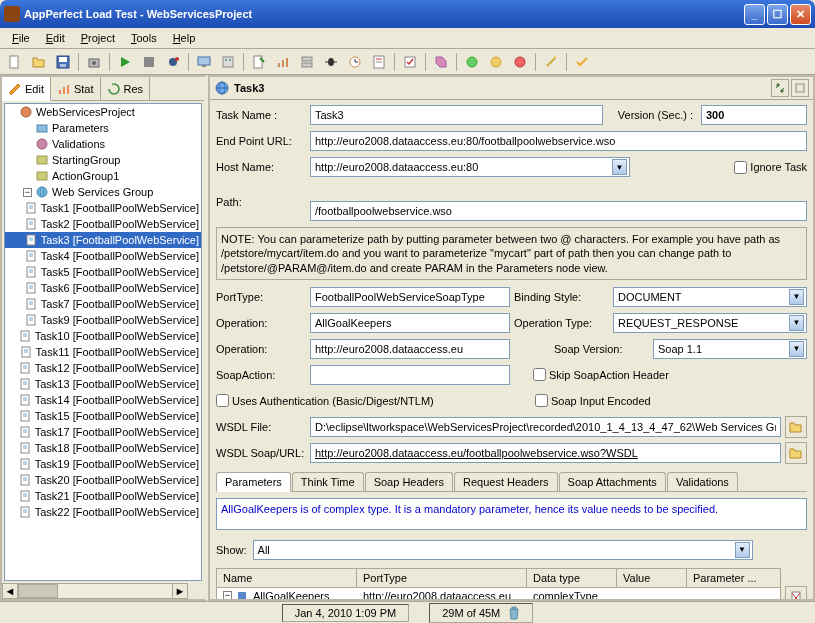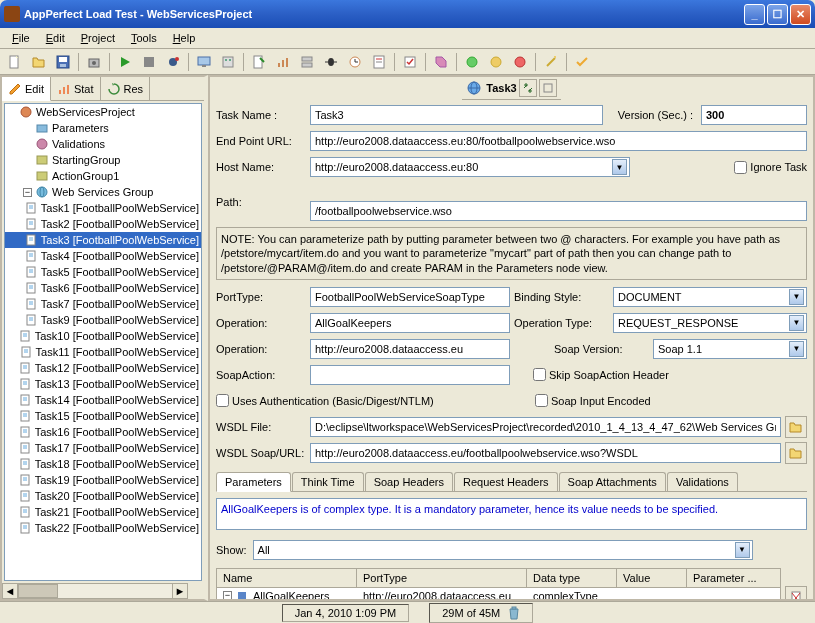--- a/index.html
+++ b/index.html
@@ -33,21 +33,21 @@
 
 .tree-container { flex: 1; background: #fff; overflow: auto; border: 1px solid #7f9db9; margin: 2px; position: relative; }
 .tree-item { padding: 1px 2px; white-space: nowrap; display: flex; align-items: center; cursor: pointer; }
 .tree-item.selected { background: #316ac5; color: white; }
 .tree-indent { display: inline-block; }
 .tree-toggle { width: 9px; height: 9px; border: 1px solid #808080; display: inline-flex; align-items: center; justify-content: center; font-size: 9px; line-height: 1; margin-right: 3px; background: #fff; color: #000; }
 .tree-icon { width: 14px; height: 14px; margin-right: 3px; flex-shrink: 0; }
 .tree-label { white-space: nowrap; }
 .tree-scroll-h { height: 16px; background: #ece9d8; display: flex; }
 
-.right-panel { flex: 1; background: #ece9d8; border: 2px solid #bfb8a8; display: flex; flex-direction: column; overflow: hidden; align-items: center; }
+.right-panel { flex: 1; background: #ece9d8; border: 2px solid #bfb8a8; display: flex; flex-direction: column; overflow: hidden; }
 .right-header { height: 24px; display: flex; align-items: center; padding: 2px 4px; border-bottom: 1px solid #aca899; }
 .right-header-icon { width: 16px; height: 16px; margin-right: 4px; }
 .right-header-title { font-weight: bold; flex: 1; }
 .right-header-btn { width: 18px; height: 18px; border: 1px solid #aca899; display: flex; align-items: center; justify-content: center; margin-left: 2px; cursor: pointer; background: #ece9d8; }
 
 .form-area { padding: 4px 6px; display: flex; flex-direction: column; gap: 4px; }
 .form-row { display: flex; align-items: center; gap: 4px; min-height: 22px; }
 .form-label { width: 90px; }
 .form-input { border: 1px solid #7f9db9; background: #fff; height: 20px; padding: 2px 4px; font-size: 11px; }
 .form-combo { border: 1px solid #7f9db9; background: #fff; height: 20px; padding: 1px 2px; display: flex; align-items: center; position: relative; }
@@ -455,30 +455,20 @@
           </div>
           <div class="tree-item">
             <span class="tree-indent" style="width:32px"></span>
             <span style="display:inline-block;width:12px"></span>
             <svg class="tree-icon" viewBox="0 0 14 14">
               <rect x="3" y="2" width="8" height="10" fill="#fff" stroke="#888"></rect>
               <line x1="5" y1="5" x2="9" y2="5" stroke="#6ad"></line>
               <line x1="5" y1="7" x2="9" y2="7" stroke="#6ad"></line>
             </svg>
             <span class="tree-label">Task15 [FootballPoolWebService]</span>
-          </div>
-          <div class="tree-item">
-            <span class="tree-indent" style="width:32px"></span>
-            <span style="display:inline-block;width:12px"></span>
-            <svg class="tree-icon" viewBox="0 0 14 14">
-              <rect x="3" y="2" width="8" height="10" fill="#fff" stroke="#888"></rect>
-              <line x1="5" y1="5" x2="9" y2="5" stroke="#6ad"></line>
-              <line x1="5" y1="7" x2="9" y2="7" stroke="#6ad"></line>
-            </svg>
-            <span class="tree-label">Task16 [FootballPoolWebService]</span>
           </div>
           <div class="tree-item">
             <span class="tree-indent" style="width:32px"></span>
             <span style="display:inline-block;width:12px"></span>
             <svg class="tree-icon" viewBox="0 0 14 14">
               <rect x="3" y="2" width="8" height="10" fill="#fff" stroke="#888"></rect>
               <line x1="5" y1="5" x2="9" y2="5" stroke="#6ad"></line>
               <line x1="5" y1="7" x2="9" y2="7" stroke="#6ad"></line>
             </svg>
             <span class="tree-label">Task17 [FootballPoolWebService]</span>
@@ -657,21 +647,21 @@
         <input class="form-input" style="flex: 1 1 0%;" value="D:\eclipse\ltworkspace\WebServicesProject\recorded\2010_1_4_13_4_47_62\Web Services Gro">
         <div class="icon-btn">
           <svg width="16" height="16" viewBox="0 0 16 16">
               <path d="M2 4 L6 4 L7 6 L13 6 L13 13 L2 13 Z" fill="#f3d673" stroke="#b58a2a"></path>
             </svg>
         </div>
       </div>
 
       <div class="form-row">
         <div class="form-label">WSDL Soap/URL:</div>
-        <input class="form-input" style="flex: 1 1 0%;" value="http://euro2008.dataaccess.eu/footballpoolwebservice.wso?WSDL">
+        <input class="form-input" style="flex: 1 1 0%; text-decoration: underline;" value="http://euro2008.dataaccess.eu/footballpoolwebservice.wso?WSDL">
         <div class="icon-btn">
           <svg width="16" height="16" viewBox="0 0 16 16">
               <path d="M2 4 L6 4 L7 6 L13 6 L13 13 L2 13 Z" fill="#f3d673" stroke="#b58a2a"></path>
             </svg>
         </div>
       </div>
 
       <div class="sub-tabs" id="sub-tabs">
           <div class="sub-tab active">Parameters</div>
           <div class="sub-tab">Think Time</div>

